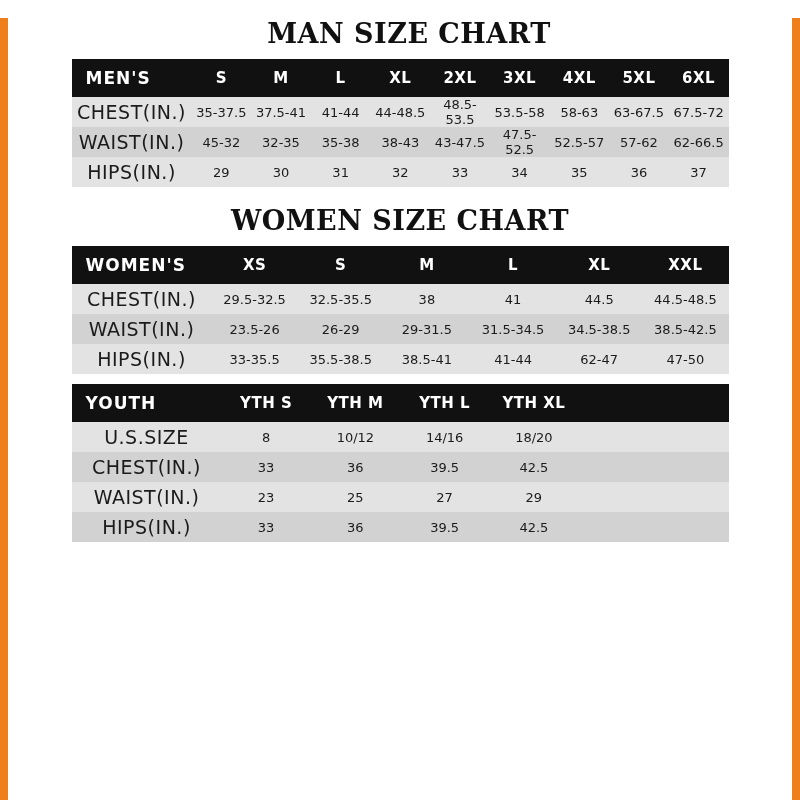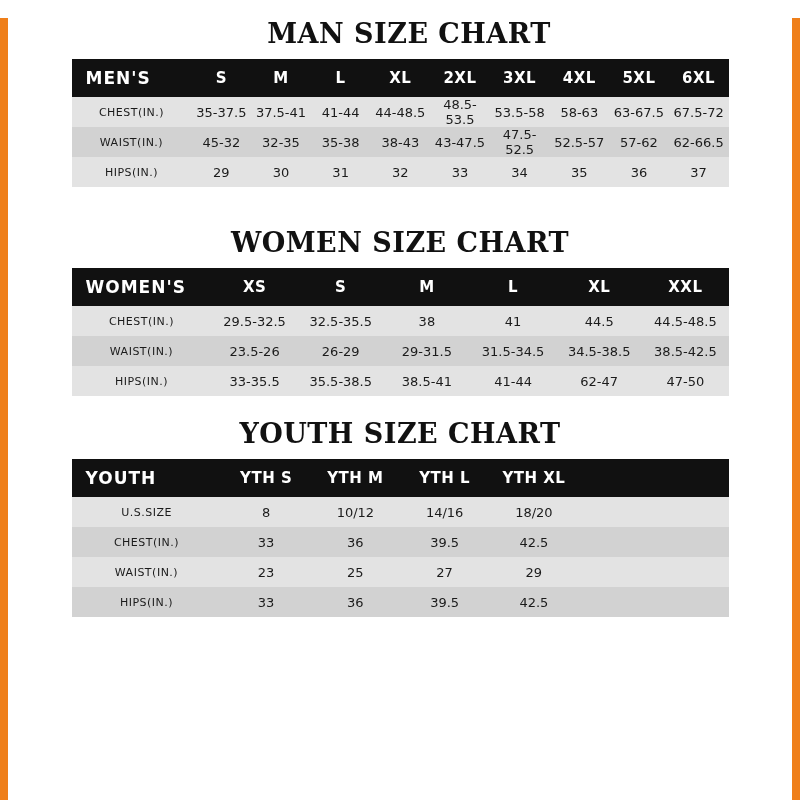--- a/index.html
+++ b/index.html
@@ -39,21 +39,21 @@
   
   .section-title {
     text-align: center;
     font-family: "DejaVu Serif", serif;
     font-weight: bold;
     font-size: 27px;
     color: #111111;
     letter-spacing: 0.5px;
   }
   .sec-man-title { margin-top: 18px; padding-left: 18px; }
-  .sec-women-title { margin-top: 40px; }
+  .sec-women-title { margin-top: 18px; }
   .sec-youth-title { margin-top: 22px; }
 
   
   .table-wrap {
     margin: 10px auto 0 auto;
     width: 657px;
   }
   table.size-table {
     width: 100%;
     border-collapse: collapse;
@@ -77,21 +77,21 @@
     height: 38px;
     letter-spacing: 0.5px;
   }
   table.size-table thead th.rowlabel {
     text-align: left;
     padding-left: 14px;
     font-size: 17px;
     letter-spacing: 1px;
   }
   table.size-table tbody td.rowlabel {
-    font-size: 11px;
+    font-size: 19px;
     letter-spacing: 0.5px;
     text-align: center;
   }
   .stripe-a { background: #e3e3e3; }
   .stripe-b { background: #d2d2d2; }
 
   
   .men-col-label { width: 120px; }
   .women-col-label { width: 140px; }
   .youth-col-label { width: 150px; }
@@ -261,21 +261,20 @@
             <td>35.5-38.5</td>
             <td>38.5-41</td>
             <td>41-44</td>
             <td>62-47</td>
             <td>47-50</td>
           </tr>
         </tbody>
       </table>
     </div>
 
-    <div class="section-title sec-youth-title">YOUTH SIZE CHART</div>
 
     <div class="table-wrap">
       <table class="size-table">
         <colgroup>
           <col class="youth-col-label">
           <col>
             <col>
             <col>
             <col>
           <col style="width:150px">

